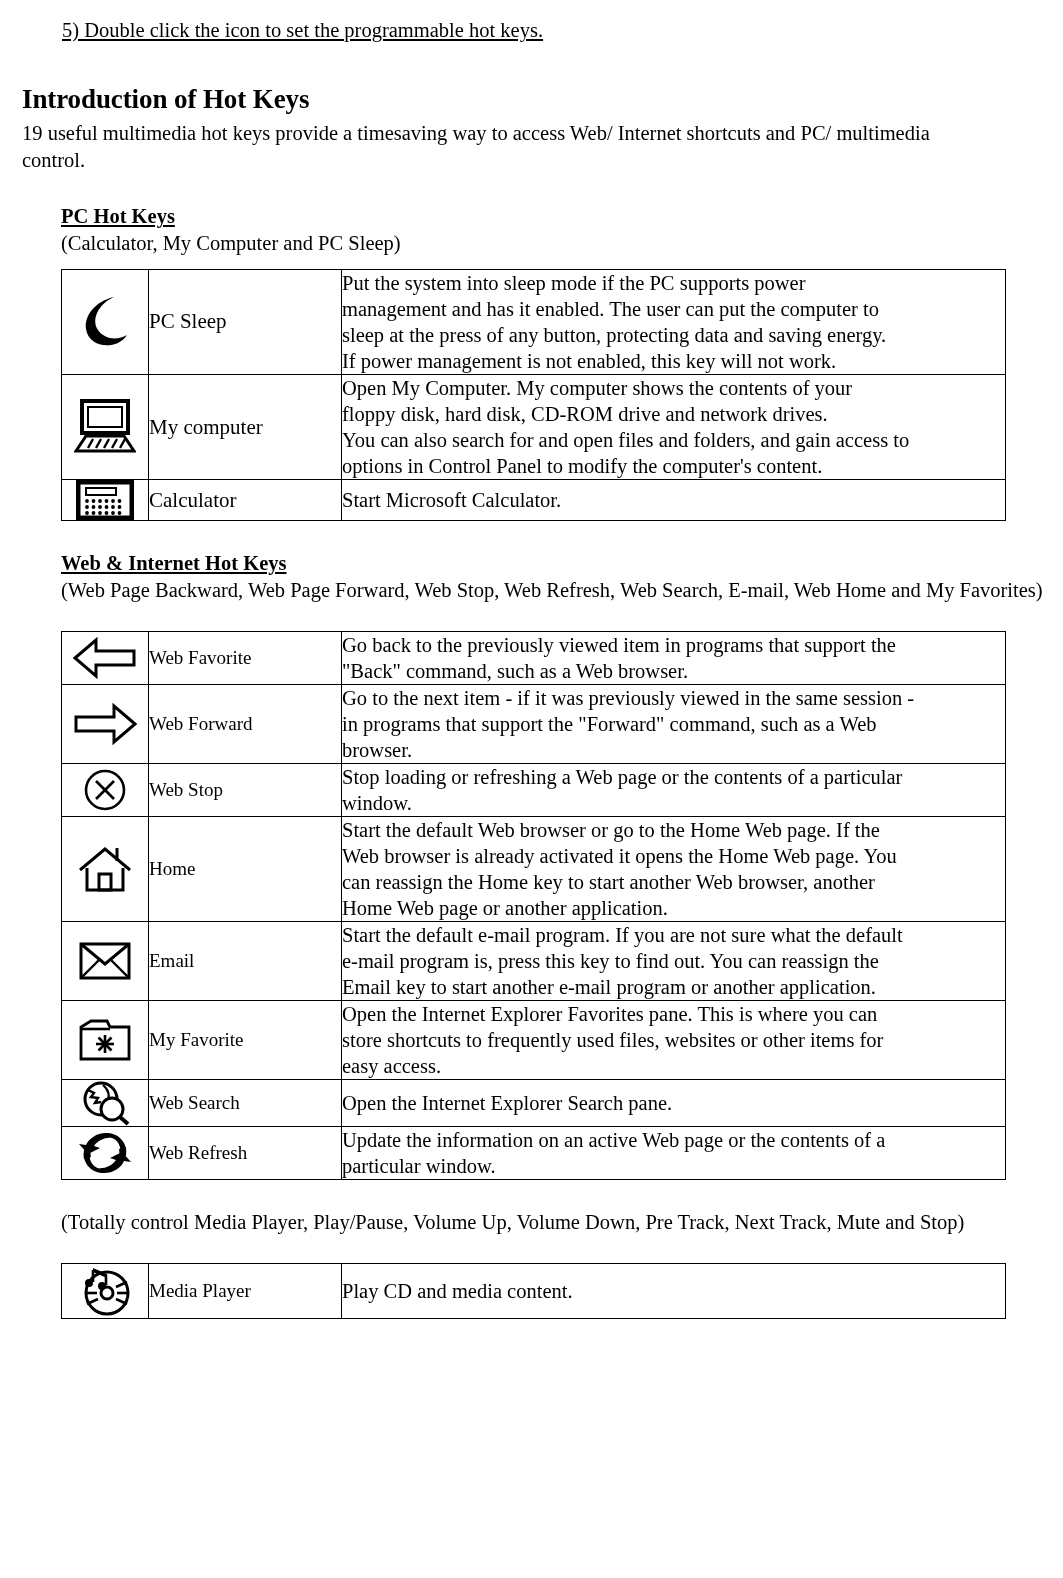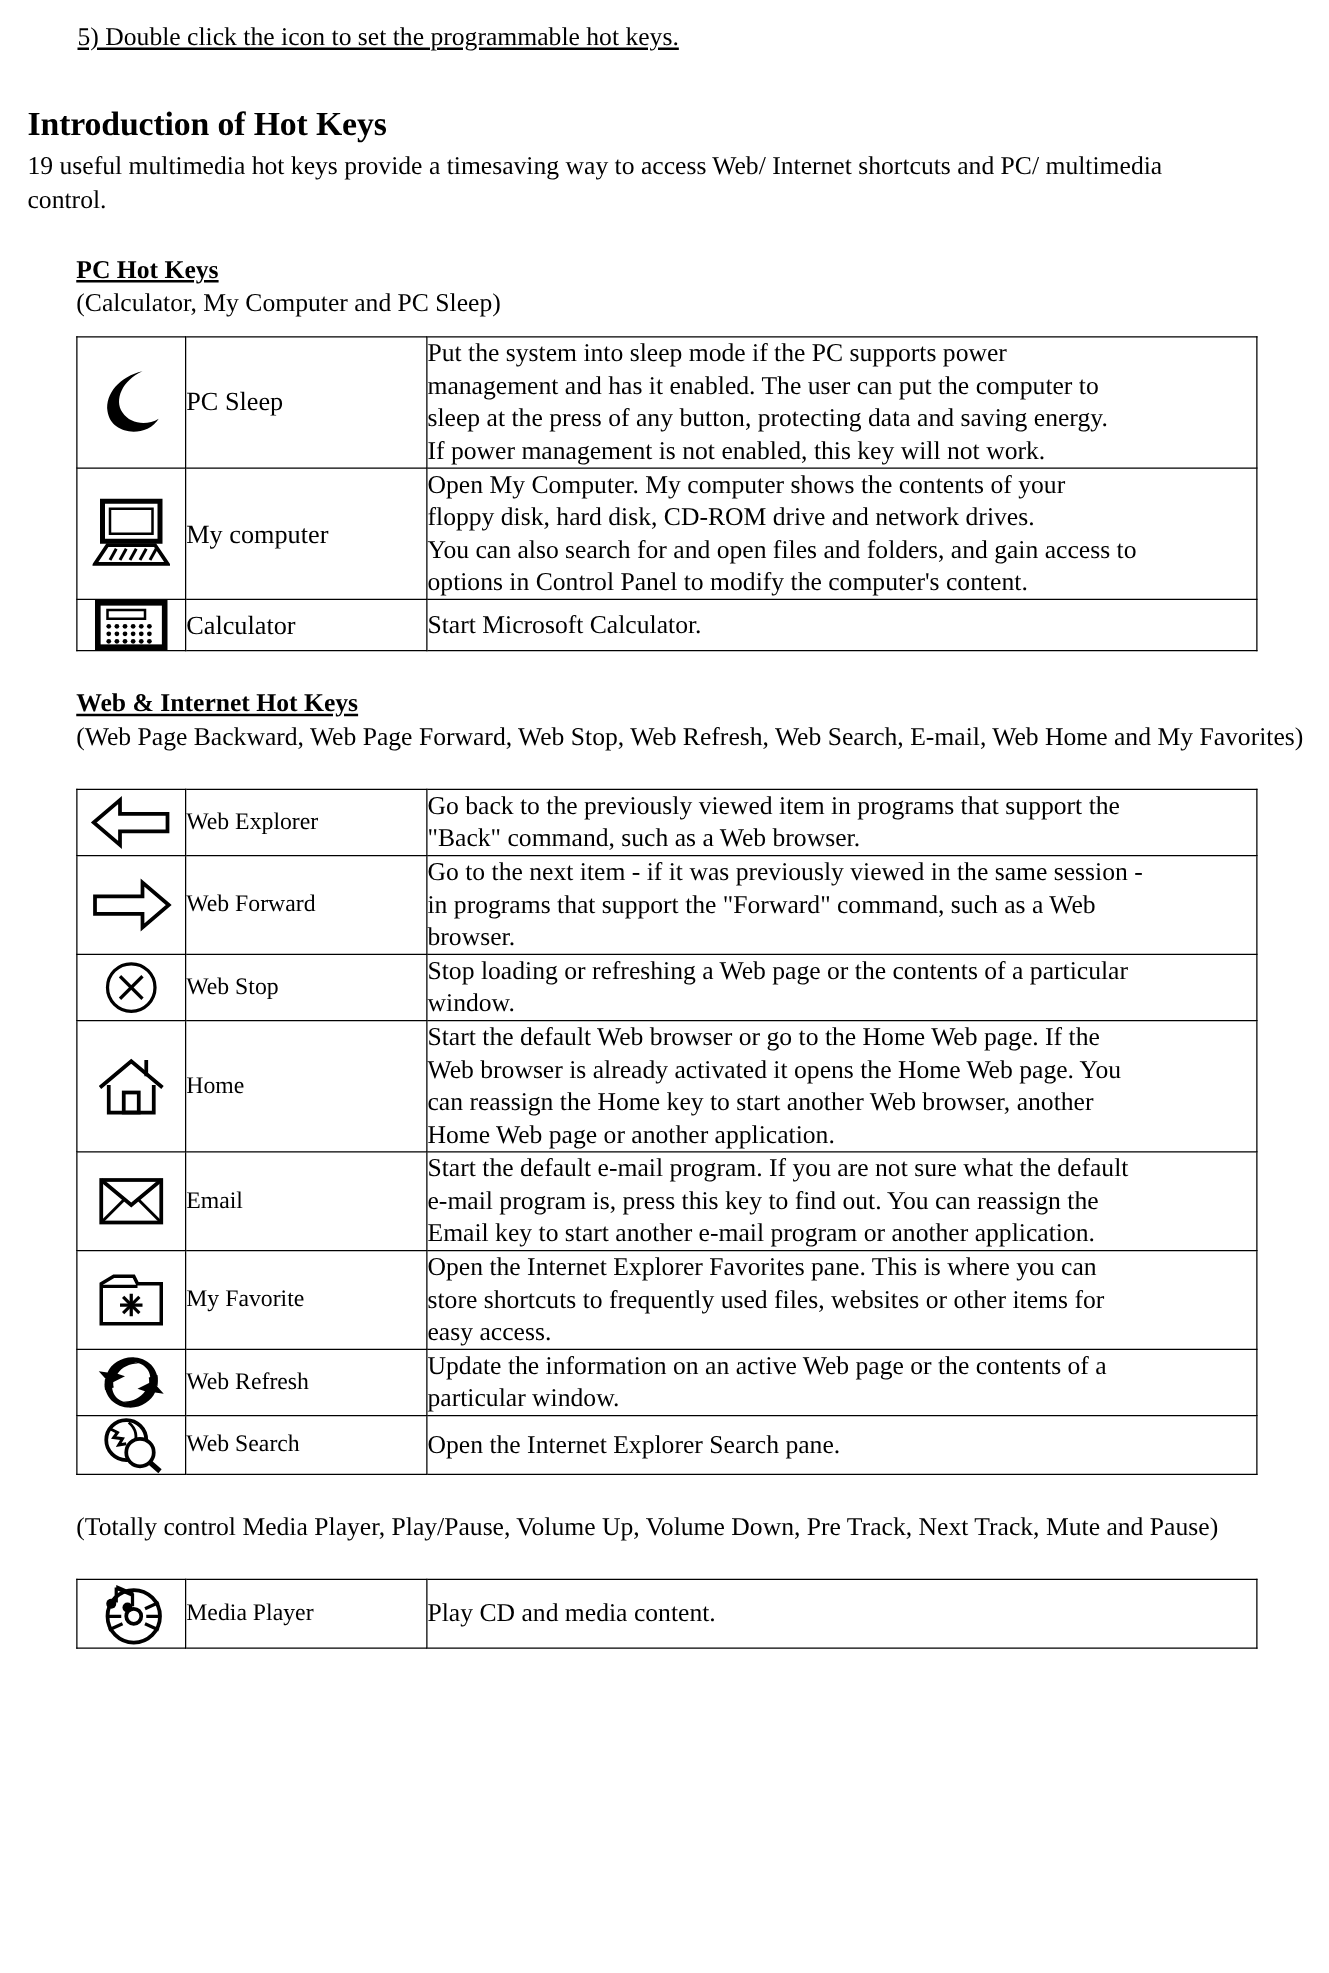--- a/index.html
+++ b/index.html
@@ -197,21 +197,21 @@
   </div>
 
   <table class="hk t2">
     <tbody>
         <tr>
       <td class="ic">
         <svg class="icon" width="66" height="44" viewBox="0 0 66 44">
           <path d="M3 22 L24 4 L24 15 L62 15 L62 29 L24 29 L24 40 Z" fill="none" stroke="#000" stroke-width="3"></path>
         </svg>
       </td>
-      <td class="nm small">Web Explorer</td>
+      <td class="nm small">Web Favorite</td>
       <td class="ds">
         <span class="ln">Go back to the previously viewed item in programs that support the</span>
         <span class="ln">"Back" command, such as a Web browser.</span>
       </td>
     </tr>
     <tr>
       <td class="ic">
         <svg class="icon" width="66" height="44" viewBox="0 0 66 44">
           <path d="M63 22 L42 4 L42 15 L4 15 L4 29 L42 29 L42 40 Z" fill="none" stroke="#000" stroke-width="3"></path>
         </svg>
@@ -285,53 +285,53 @@
       </td>
       <td class="nm small">My Favorite</td>
       <td class="ds">
         <span class="ln">Open the Internet Explorer Favorites pane. This is where you can</span>
         <span class="ln">store shortcuts to frequently used files, websites or other items for</span>
         <span class="ln">easy access.</span>
       </td>
     </tr>
     <tr>
       <td class="ic">
-        <svg class="icon" width="54" height="48" viewBox="0 0 54 48">
-          <path d="M6 30 C 4 14, 20 4, 34 9 C 28 8, 20 11, 16 17 L22 19 L10 25 L1 15 L8 16 C 11 9, 20 3, 30 4 C 42 5, 50 15, 48 27 L42 24 C 44 14, 36 7, 27 8 C 18 9, 11 18, 13 28 Z" fill="#000"></path>
-          <path d="M48 18 C 50 34, 34 44, 20 39 C 26 40, 34 37, 38 31 L32 29 L44 23 L53 33 L46 32 C 43 39, 34 45, 24 44 C 12 43, 4 33, 6 21 L12 24 C 10 34, 18 41, 27 40 C 36 39, 43 30, 41 20 Z" fill="#000"></path>
-        </svg>
-      </td>
-      <td class="nm small">Web Refresh</td>
-      <td class="ds">
-        <span class="ln">Update the information on an active Web page or the contents of a</span>
-        <span class="ln">particular window.</span>
-      </td>
-    </tr>
-    <tr>
-      <td class="ic">
         <svg class="icon" width="52" height="46" viewBox="0 0 52 46">
           <circle cx="22" cy="19" r="16" fill="none" stroke="#000" stroke-width="3"></circle>
           <path d="M9 10 L15 13 L12 17 L19 18 L16 23 L22 22" fill="none" stroke="#000" stroke-width="2.4"></path>
           <path d="M24 5 C 30 10, 31 17, 28 24" fill="none" stroke="#000" stroke-width="2.2"></path>
           <circle cx="33" cy="29" r="11" fill="#fff" stroke="#000" stroke-width="3"></circle>
           <line x1="41" y1="37" x2="49" y2="44" stroke="#000" stroke-width="4"></line>
         </svg>
       </td>
       <td class="nm small">Web Search</td>
       <td class="ds">
         <span class="ln">Open the Internet Explorer Search pane.</span>
       </td>
     </tr>
+    <tr>
+      <td class="ic">
+        <svg class="icon" width="54" height="48" viewBox="0 0 54 48">
+          <path d="M6 30 C 4 14, 20 4, 34 9 C 28 8, 20 11, 16 17 L22 19 L10 25 L1 15 L8 16 C 11 9, 20 3, 30 4 C 42 5, 50 15, 48 27 L42 24 C 44 14, 36 7, 27 8 C 18 9, 11 18, 13 28 Z" fill="#000"></path>
+          <path d="M48 18 C 50 34, 34 44, 20 39 C 26 40, 34 37, 38 31 L32 29 L44 23 L53 33 L46 32 C 43 39, 34 45, 24 44 C 12 43, 4 33, 6 21 L12 24 C 10 34, 18 41, 27 40 C 36 39, 43 30, 41 20 Z" fill="#000"></path>
+        </svg>
+      </td>
+      <td class="nm small">Web Refresh</td>
+      <td class="ds">
+        <span class="ln">Update the information on an active Web page or the contents of a</span>
+        <span class="ln">particular window.</span>
+      </td>
+    </tr>
   </tbody>
     </table>
 
   <div class="group" style="margin-top:29px;">
     <div class="group-sub">
       <span>(Totally control Media Player, Play/Pause, Volume Up, Volume Down, Pre Track, Next Track, Mute and</span>
-      <span>Pause)</span>
+      <span>Stop)</span>
     </div>
   </div>
 
   <table class="hk t3">
     <tbody>
         <tr>
       <td class="ic">
         <svg class="icon" width="56" height="54" viewBox="0 0 56 54">
           <circle cx="30" cy="29" r="21" fill="none" stroke="#000" stroke-width="3"></circle>
           <circle cx="30" cy="29" r="6" fill="none" stroke="#000" stroke-width="3"></circle>

